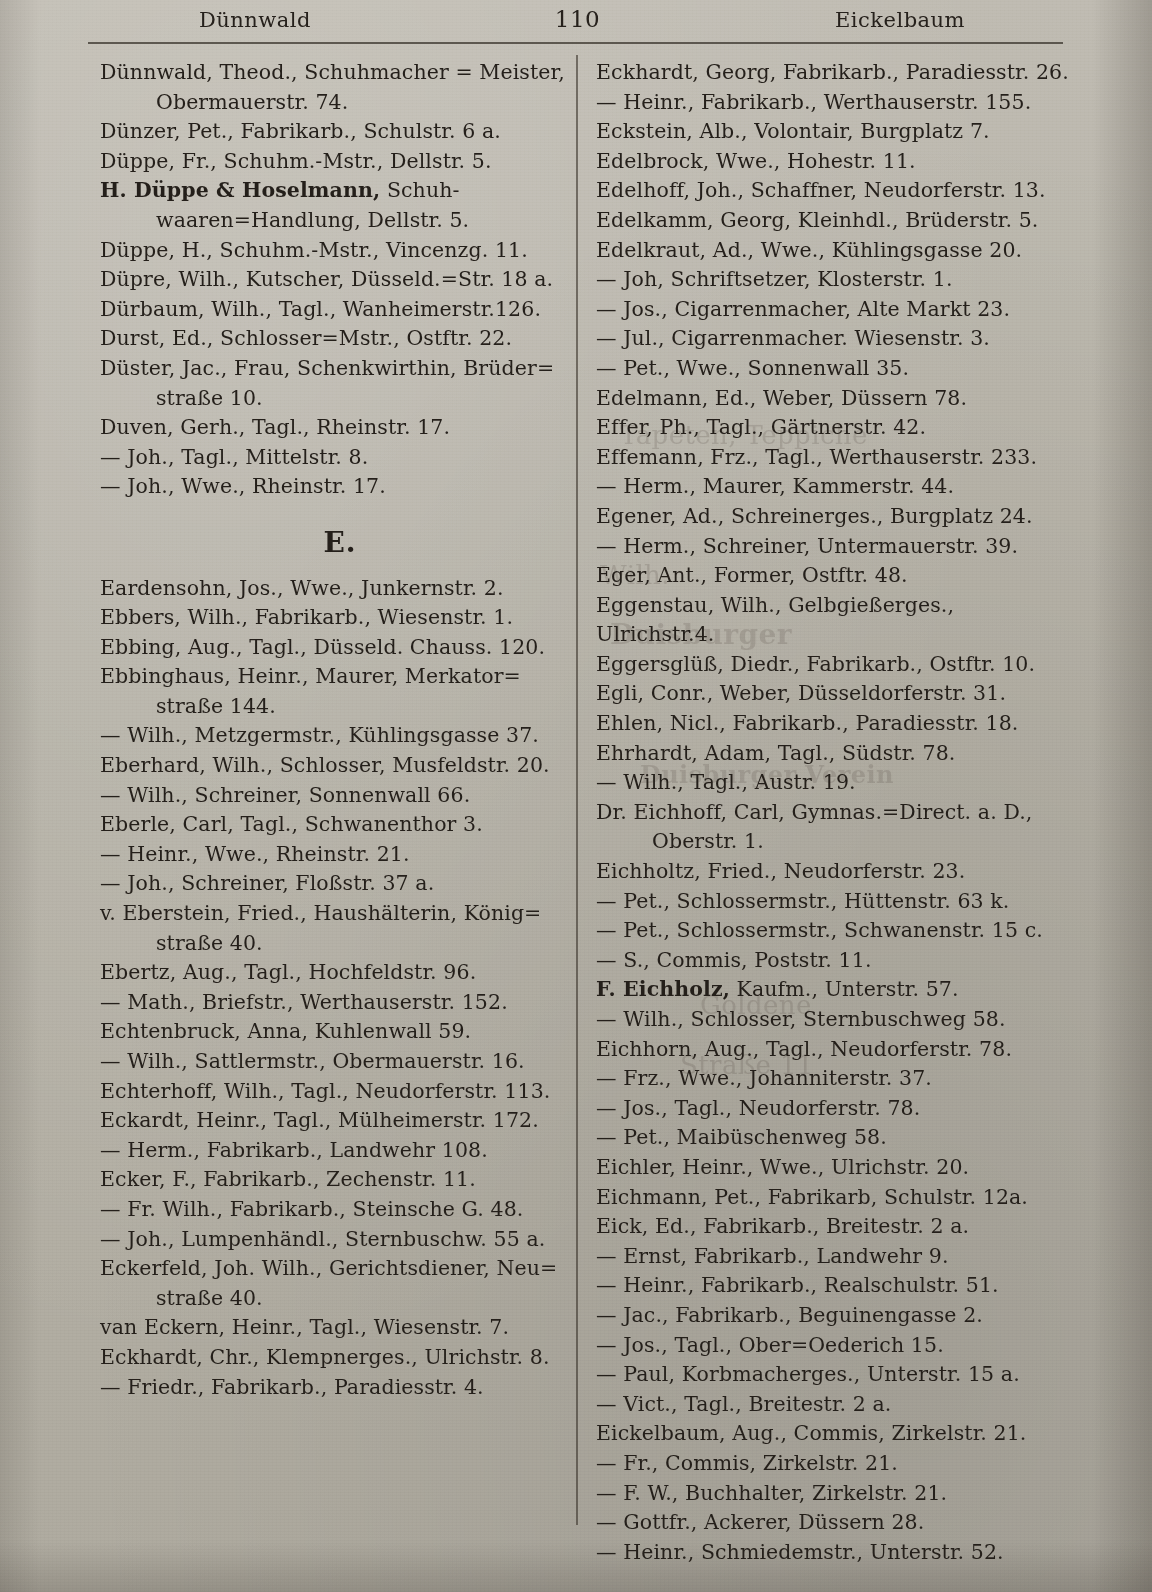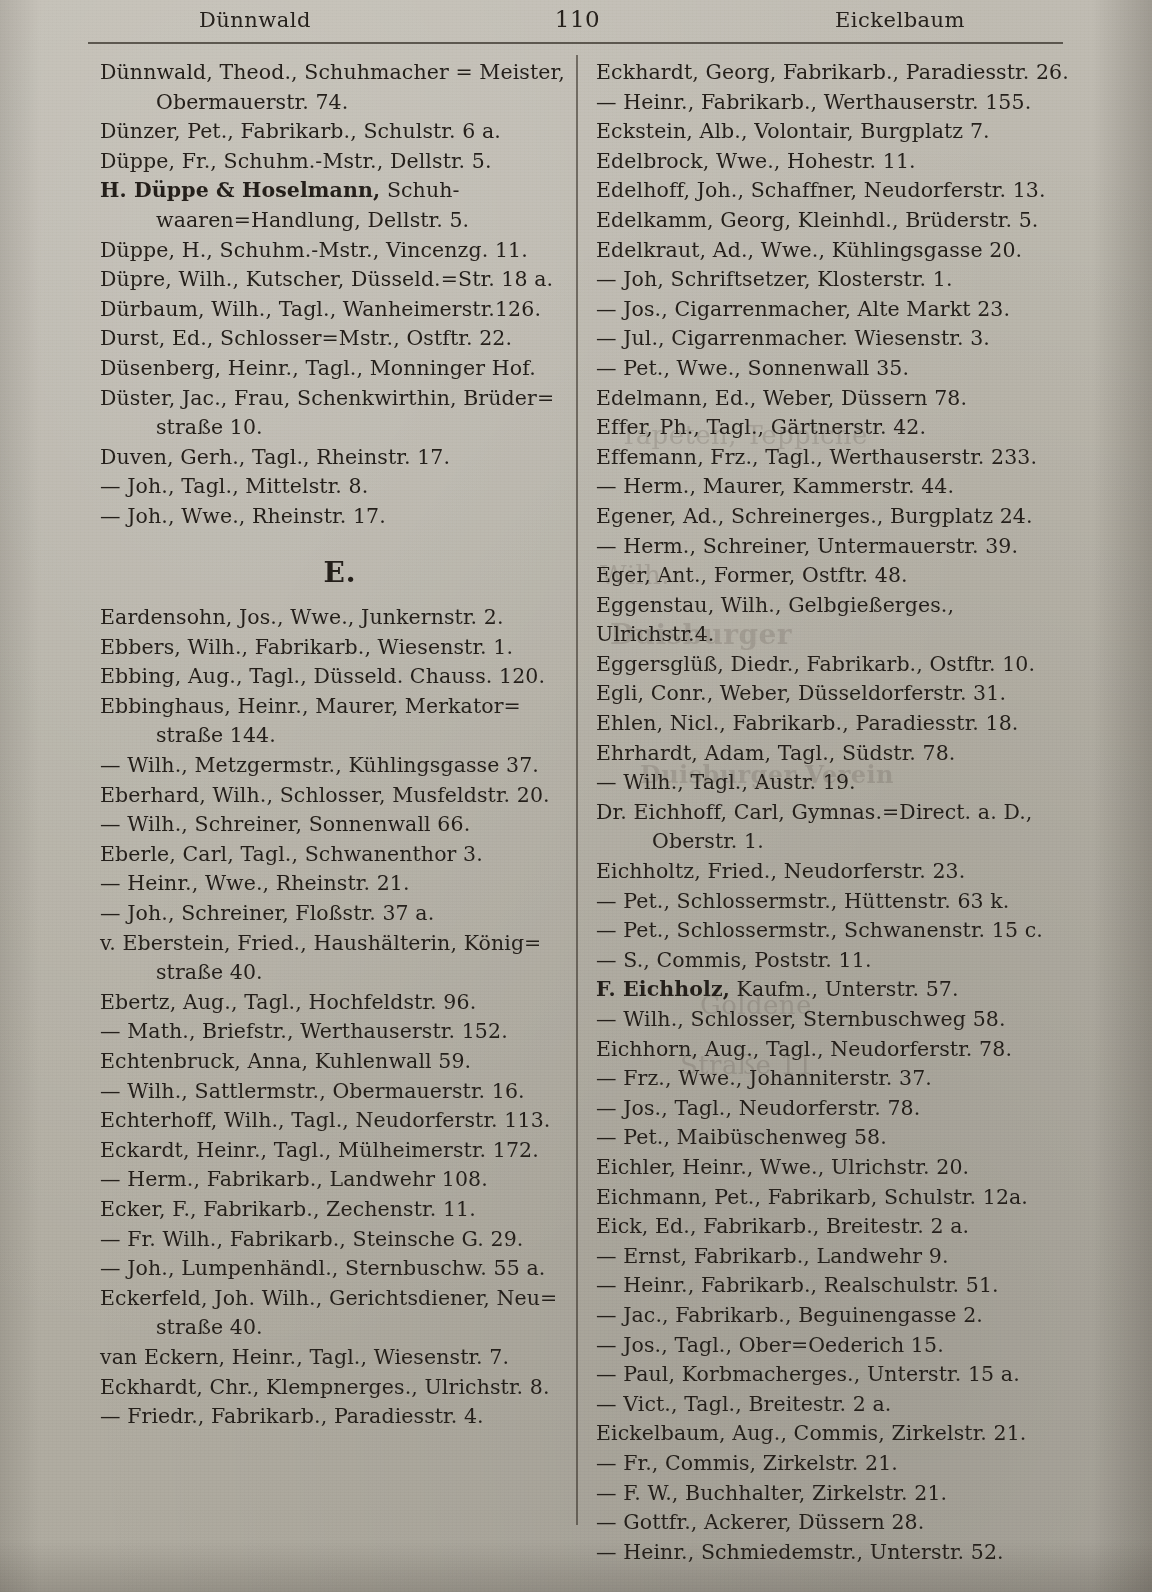--- a/index.html
+++ b/index.html
@@ -167,21 +167,20 @@
     <div class="col left">
       <div id="left-entries-1">
           <div class="entry"><span>Dünnwald, Theod., Schuhmacher = Meister,</span><span class="cont">Obermauerstr. 74.</span></div>
           <div class="entry"><span>Dünzer, Pet., Fabrikarb., Schulstr. 6 a.</span></div>
           <div class="entry"><span>Düppe, Fr., Schuhm.-Mstr., Dellstr. 5.</span></div>
           <div class="entry"><span class="bold-part">H. Düppe &amp; Hoselmann,</span><span> Schuh-</span><span class="cont">waaren=Handlung, Dellstr. 5.</span></div>
           <div class="entry"><span>Düppe, H., Schuhm.-Mstr., Vincenzg. 11.</span></div>
           <div class="entry"><span>Düpre, Wilh., Kutscher, Düsseld.=Str. 18 a.</span></div>
           <div class="entry"><span>Dürbaum, Wilh., Tagl., Wanheimerstr.126.</span></div>
           <div class="entry"><span>Durst, Ed., Schlosser=Mstr., Ostftr. 22.</span></div>
-          <div class="entry"><span>Düsenberg, Heinr., Tagl., Monninger Hof.</span></div>
           <div class="entry"><span>Düster, Jac., Frau, Schenkwirthin, Brüder=</span><span class="cont">straße 10.</span></div>
           <div class="entry"><span>Duven, Gerh., Tagl., Rheinstr. 17.</span></div>
           <div class="entry"><span>— Joh., Tagl., Mittelstr. 8.</span></div>
           <div class="entry"><span>— Joh., Wwe., Rheinstr. 17.</span></div>
         </div>
       <div class="section-letter">E.</div>
       <div id="left-entries-2">
           <div class="entry"><span>Eardensohn, Jos., Wwe., Junkernstr. 2.</span></div>
           <div class="entry"><span>Ebbers, Wilh., Fabrikarb., Wiesenstr. 1.</span></div>
           <div class="entry"><span>Ebbing, Aug., Tagl., Düsseld. Chauss. 120.</span></div>
@@ -194,21 +193,21 @@
           <div class="entry"><span>— Joh., Schreiner, Floßstr. 37 a.</span></div>
           <div class="entry"><span>v. Eberstein, Fried., Haushälterin, König=</span><span class="cont">straße 40.</span></div>
           <div class="entry"><span>Ebertz, Aug., Tagl., Hochfeldstr. 96.</span></div>
           <div class="entry"><span>— Math., Briefstr., Werthauserstr. 152.</span></div>
           <div class="entry"><span>Echtenbruck, Anna, Kuhlenwall 59.</span></div>
           <div class="entry"><span>— Wilh., Sattlermstr., Obermauerstr. 16.</span></div>
           <div class="entry"><span>Echterhoff, Wilh., Tagl., Neudorferstr. 113.</span></div>
           <div class="entry"><span>Eckardt, Heinr., Tagl., Mülheimerstr. 172.</span></div>
           <div class="entry"><span>— Herm., Fabrikarb., Landwehr 108.</span></div>
           <div class="entry"><span>Ecker, F., Fabrikarb., Zechenstr. 11.</span></div>
-          <div class="entry"><span>— Fr. Wilh., Fabrikarb., Steinsche G. 29.</span></div>
+          <div class="entry"><span>— Fr. Wilh., Fabrikarb., Steinsche G. 48.</span></div>
           <div class="entry"><span>— Joh., Lumpenhändl., Sternbuschw. 55 a.</span></div>
           <div class="entry"><span>Eckerfeld, Joh. Wilh., Gerichtsdiener, Neu=</span><span class="cont">straße 40.</span></div>
           <div class="entry"><span>van Eckern, Heinr., Tagl., Wiesenstr. 7.</span></div>
           <div class="entry"><span>Eckhardt, Chr., Klempnerges., Ulrichstr. 8.</span></div>
           <div class="entry"><span>— Friedr., Fabrikarb., Paradiesstr. 4.</span></div>
         </div>
     </div>
 
     <div class="col right">
       <div id="right-entries">

